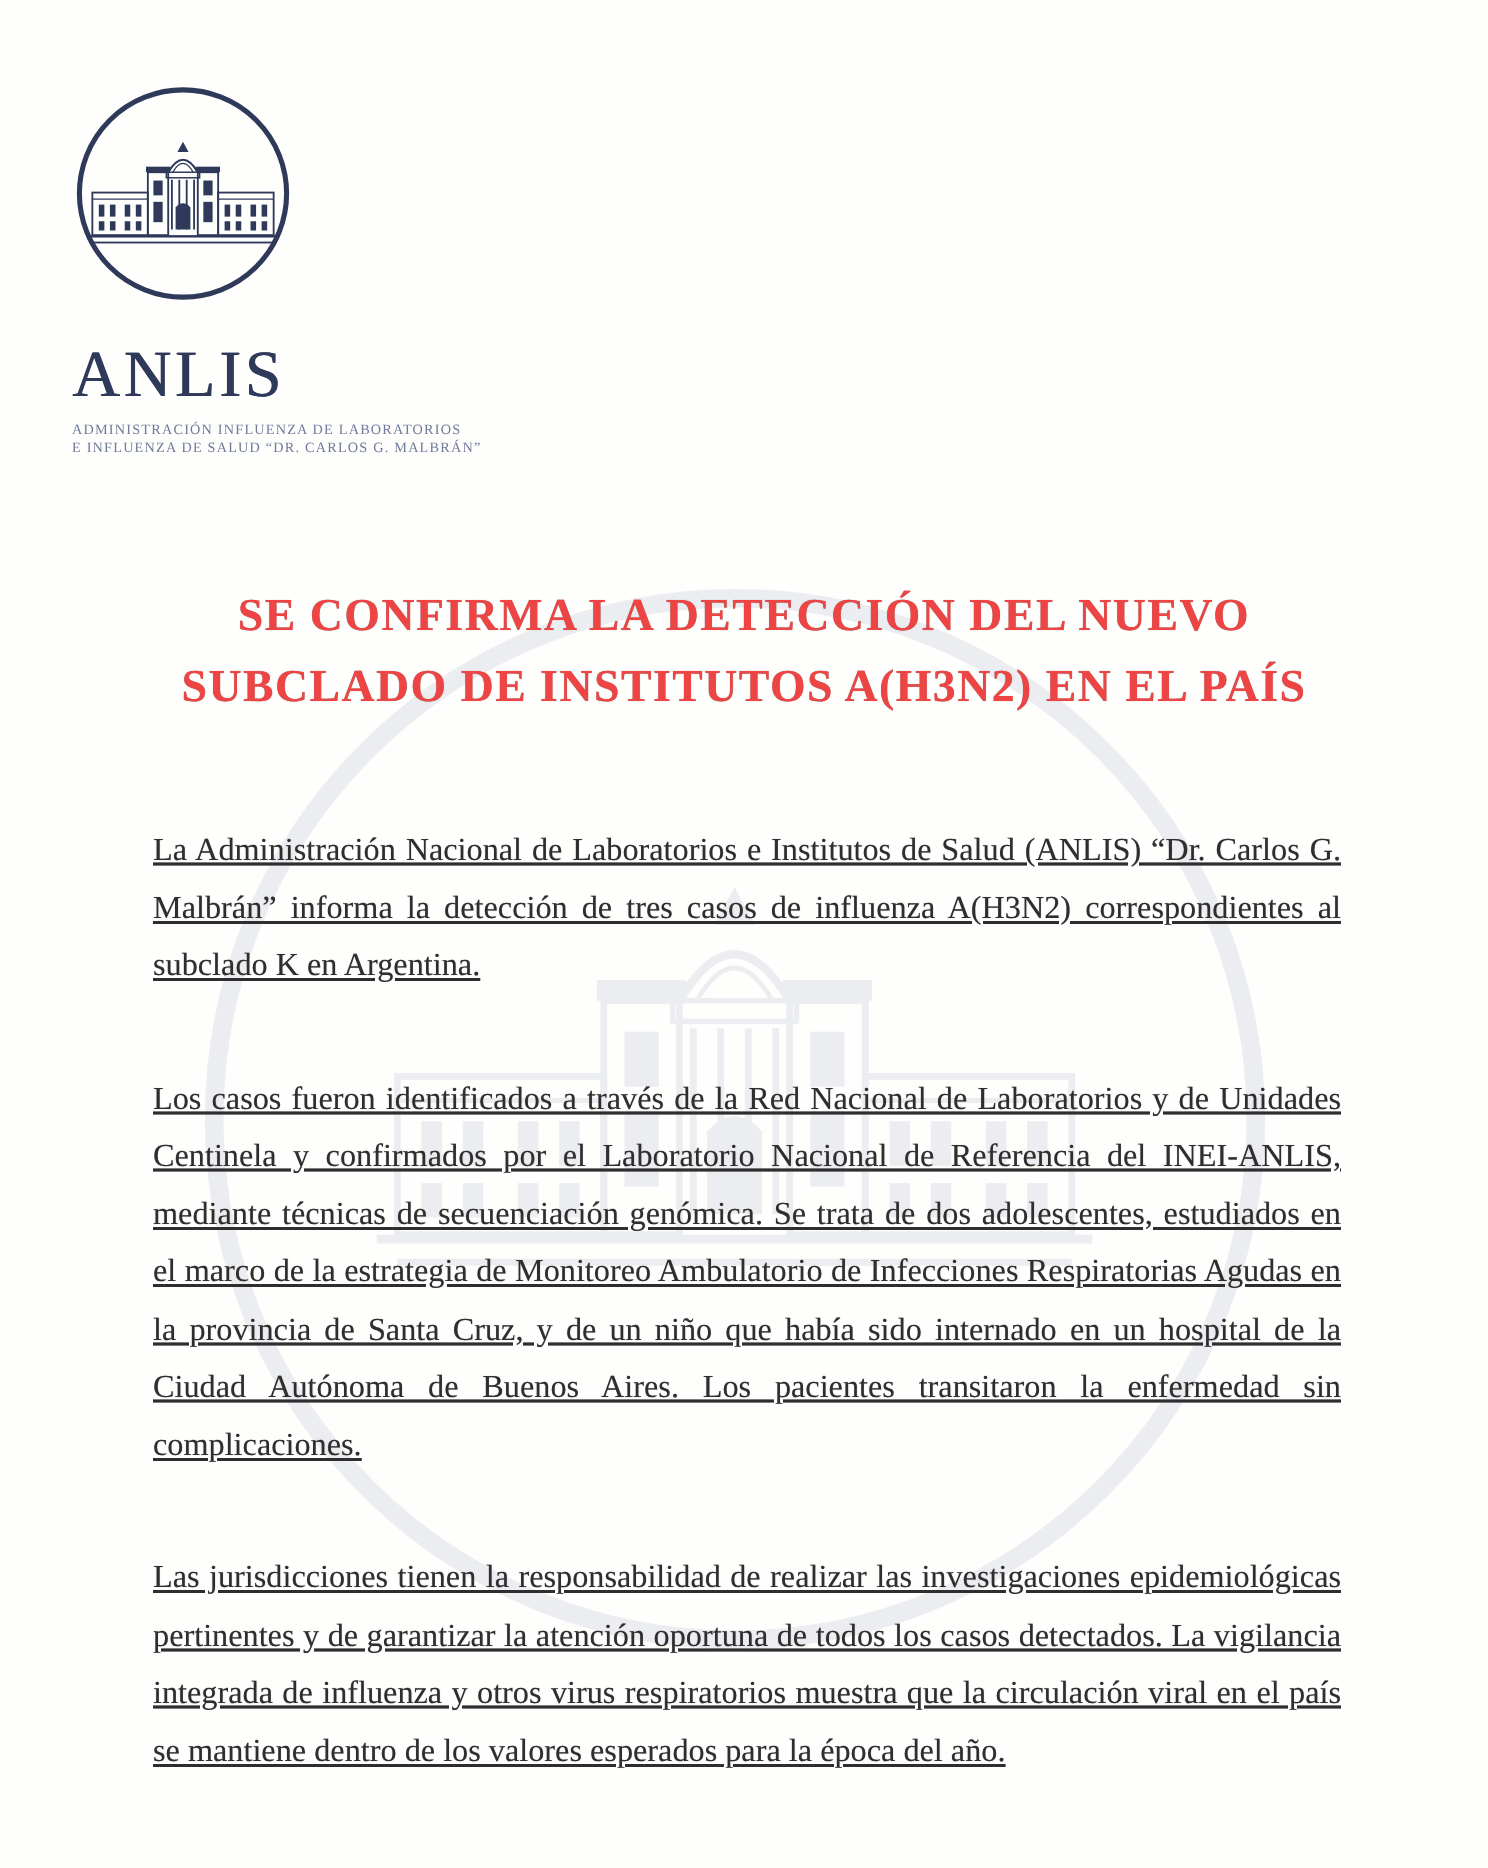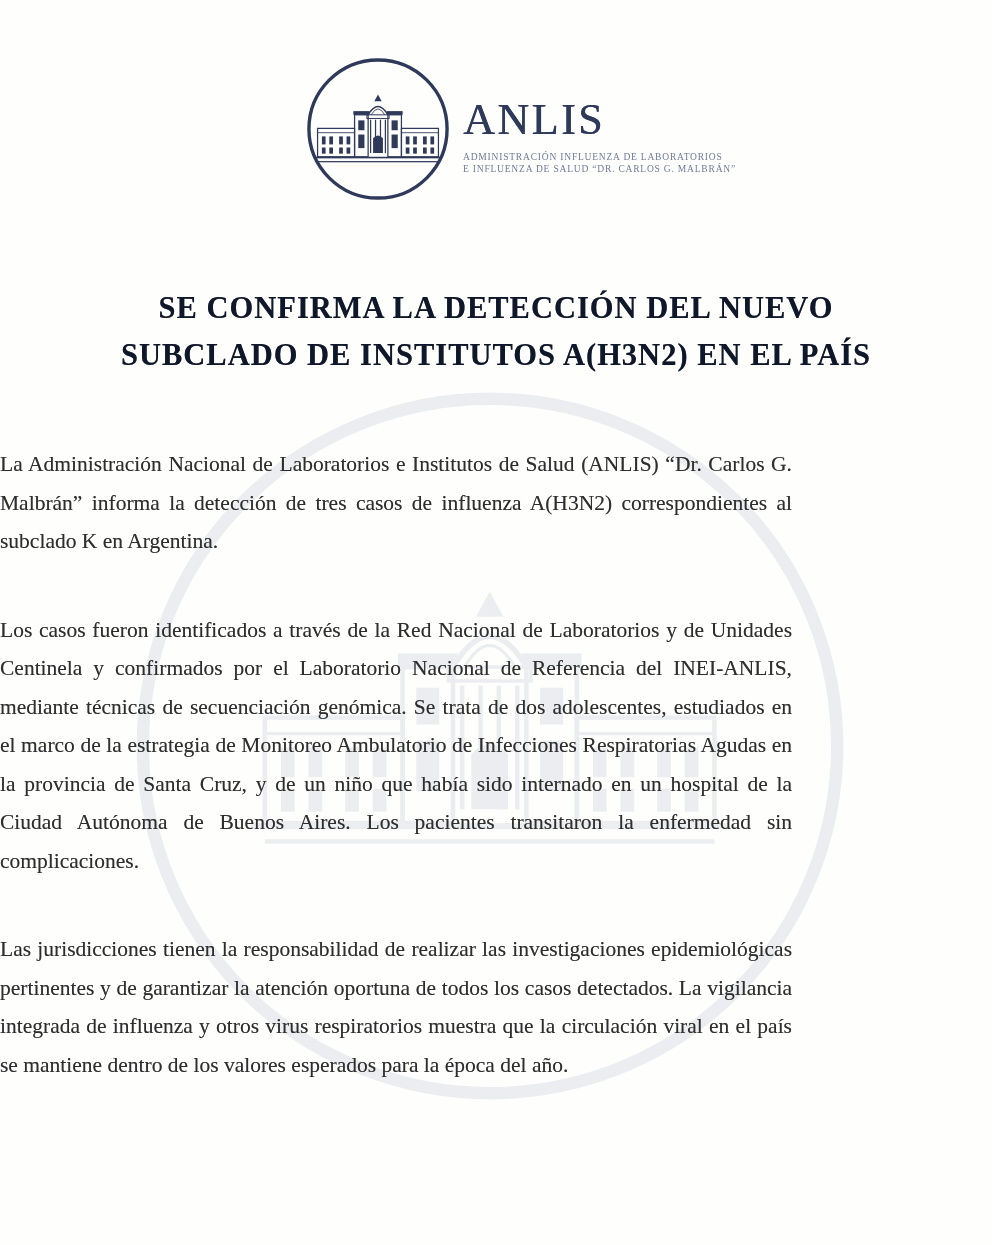--- a/index.html
+++ b/index.html
@@ -19,25 +19,26 @@
     width:744px; height:744px;
     pointer-events:none;
     color:#3e4a6e;
   }
   .watermark svg { opacity:0.085; }
 
   
   .header {
     position:relative;
     display:flex;
-    align-items:center;
+    align-items:flex-start;
     justify-content:center;
     padding-top:55px;
     padding-left:48px;
     gap:11px;
+    flex-direction:column;
   }
   .emblem { width:148px; height:148px; color:#2f3a5a; flex:0 0 auto; }
   .wordmark-block { padding-top:12px; }
   .wordmark {
     font-size:44px;
     line-height:47px;
     letter-spacing:2.5px;
     color:#2f3a5a;
     text-shadow:0.5px 0 0 currentColor;
     white-space:nowrap;
@@ -53,30 +54,32 @@
 
   
   .title {
     position:relative;
     margin:82px 0 0;
     text-align:center;
     font-size:30.5px;
     line-height:47px;
     font-weight:700;
     letter-spacing:1px;
-    color:#0f172a;
+    color:#ef4444;
     text-shadow:0 0 0.5px rgba(20,20,20,0.55);
   }
   .title span { display:block; }
 
   
   .content {
     position:relative;
     width:792px;
+    margin-left:102px;
     margin-top:66px;
+    text-decoration:underline;
   }
   .content p {
     margin:0 0 50px 0;
     font-size:21.5px;
     line-height:38.5px;
     text-align:justify;
     text-shadow:0 0 0.6px rgba(46,46,46,0.45);
   }
 </style>
 </head>

